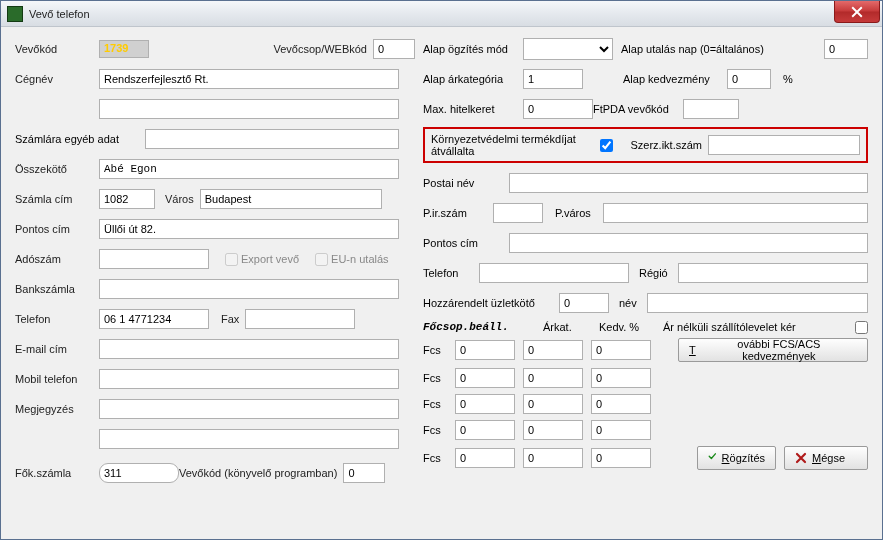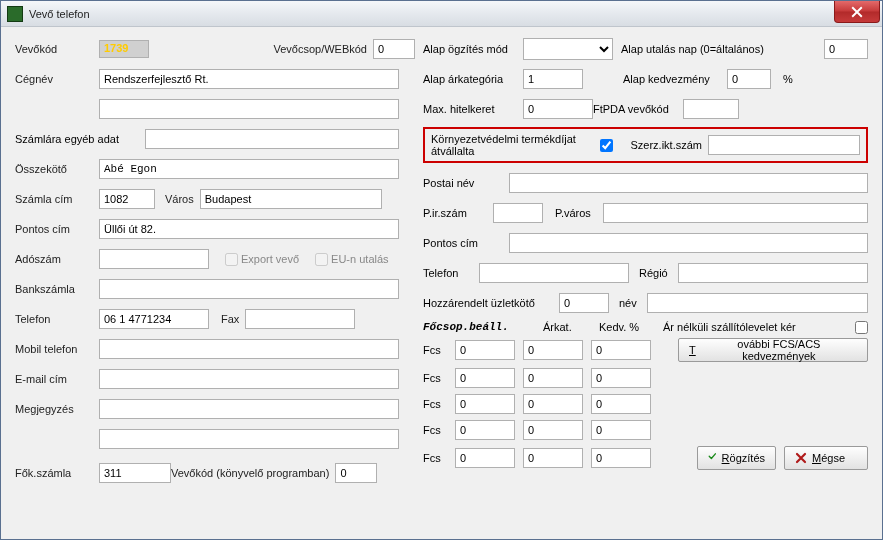--- a/index.html
+++ b/index.html
@@ -205,41 +205,41 @@
         </div>
 
         <div class="row">
           <span class="lbl">Telefon</span>
           <input type="text" class="fld" style="width: 110px;" value="06 1 4771234">
           <span class="lbl-sm" style="padding-left:12px">Fax</span>
           <input type="text" class="fld" style="width: 110px;" value="">
         </div>
 
         <div class="row">
+          <span class="lbl">E-mail cím</span>
+          <input type="text" class="fld" style="width: 300px;" value="">
+        </div>
+
+        <div class="row">
           <span class="lbl">Mobil telefon</span>
-          <input type="text" class="fld" style="width: 300px;" value="">
-        </div>
-
-        <div class="row">
-          <span class="lbl">E-mail cím</span>
           <input type="text" class="fld" style="width: 300px;" value="">
         </div>
 
         <div class="row">
           <span class="lbl">Megjegyzés</span>
           <input type="text" class="fld" style="width: 300px;" value="">
         </div>
         <div class="row">
           <span class="lbl"></span>
           <input type="text" class="fld" style="width: 300px;" value="">
         </div>
 
         <div class="row" style="margin-top:10px">
           <span class="lbl">Fők.számla</span>
-          <input type="text" class="fld" style="width: 72px;" value="311">
+          <input type="text" class="fld" style="width: 80px; border-radius: 9px;" value="311">
           <span class="lbl-sm" style="padding-left:0">Vevőkód (könyvelő programban)</span>
           <input type="text" class="fld" style="width: 42px;" value="0">
         </div>
       </div>
 
       <div class="col-right">
 
         <div class="row">
           <span style="width:100px">Alap ögzítés mód</span>
           <select class="fld" style="width:90px"><option></option></select>

